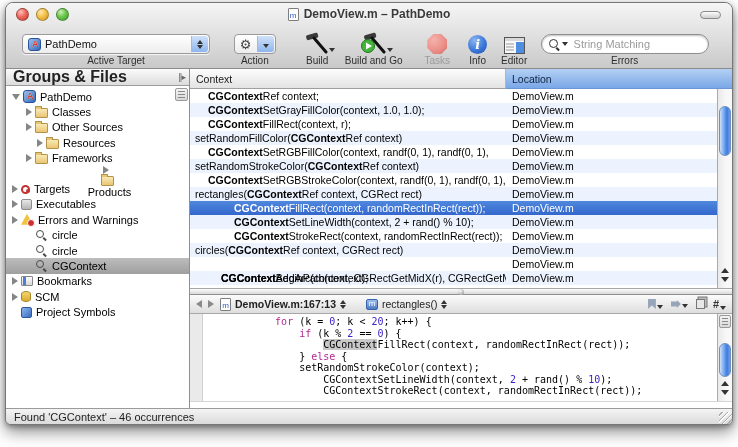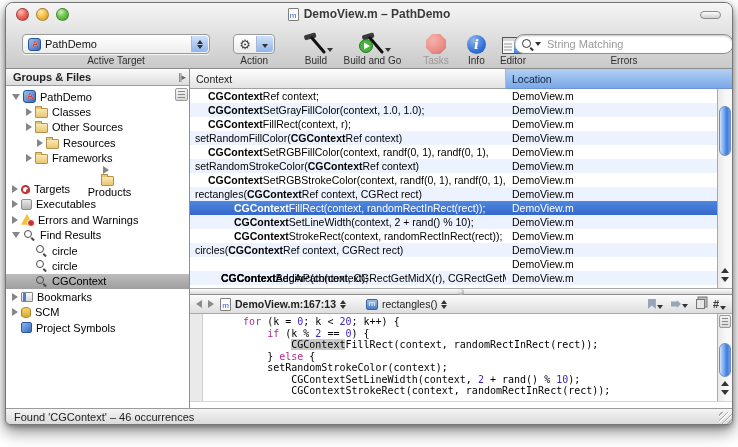--- a/index.html
+++ b/index.html
@@ -41,34 +41,34 @@
   .icon-proj-sm::after{content:"A";position:absolute;left:3px;top:0px;font-size:9px;font-weight:bold;color:#d23c2e;text-shadow:0 0 1px #fff;}
   .hammerwrap{position:relative;}
   .dd{width:0;height:0;border-left:3px solid transparent;border-right:3px solid transparent;border-top:4px solid #333;}
   .ddabs{position:absolute;right:-4px;bottom:2px;}
   .octagon{width:20px;height:20px;background:radial-gradient(circle at 35% 30%,#f6b2ac,#ea8d86 60%,#d76a62);
     clip-path:polygon(30% 0,70% 0,100% 30%,100% 70%,70% 100%,30% 100%,0 70%,0 30%);}
   .infoc{width:19px;height:19px;border-radius:50%;background:radial-gradient(circle at 35% 28%,#8cb6ef,#3a77d8 55%,#1c4fb4);
     display:flex;align-items:center;justify-content:center;}
   .infoc span{color:#fff;font-family:"DejaVu Serif",serif;font-style:italic;font-weight:bold;font-size:13px;line-height:13px;}
   .searchwrap{margin-left:auto;}
-  .searchfield{width:220px;height:20px;border:1px solid #8e8e8e;border-radius:10px;background:#fff;
+  .searchfield{width:168px;height:20px;border:1px solid #8e8e8e;border-radius:10px;background:#fff;
     display:flex;align-items:center;padding:0 6px;box-shadow:inset 0 1px 2px rgba(0,0,0,.25);}
   .mag{position:relative;width:13px;height:13px;flex:none;}
   .mag::before{content:"";position:absolute;left:1px;top:1px;width:7px;height:7px;border:1.6px solid #333;border-radius:50%;}
   .mag::after{content:"";position:absolute;left:9.5px;top:9.5px;width:4px;height:1.8px;background:#333;transform:rotate(45deg);transform-origin:0 0;}
   .searchfield input{border:none;outline:none;flex:1;font-size:11px;font-family:"Liberation Sans",sans-serif;color:#333;background:transparent;margin-left:4px;}
   .searchfield input::placeholder{color:#9b9b9b;}
   
   .content{display:flex;height:339px;background:#fff;}
   
   .sidebar{width:184px;border-right:1px solid #8f8f8f;display:flex;flex-direction:column;background:#fff;position:relative;}
   .sbheader{height:17px;background:linear-gradient(#fbfbfb,#dcdcdc);border-bottom:1px solid #9c9c9c;
     display:flex;align-items:center;padding:0 4px 0 7px;}
-  .sbheader .t{font-size:11px;font-weight:bold;color:#222;flex:1;}
+  .sbheader .t{font-size:16px;font-weight:bold;color:#222;flex:1;}
   .sbheader .splitic{font-size:9px;color:#666;letter-spacing:-1px;}
   .sbwidget{position:absolute;right:1px;top:19px;width:13px;height:13px;border:1px solid #9a9a9a;border-radius:2px;
     background:linear-gradient(#f4f4f4,#d8d8d8);display:flex;flex-direction:column;justify-content:center;gap:2px;padding:0 2px;}
   .sbwidget b{height:1px;background:#8a8a8a;display:block;}
   .tree{flex:1;overflow:hidden;padding-top:3px;}
   .trow{display:flex;align-items:center;height:15.4px;font-size:11px;color:#000;white-space:nowrap;}
   .trow.tsel{background:linear-gradient(#bcbcbc,#9f9f9f);}
   .tlbl{margin-left:4px;}
   .disc{flex:none;margin-right:3px;}
   .disc.closed{width:0;height:0;border-top:4px solid transparent;border-bottom:4px solid transparent;border-left:6px solid #868686;}
@@ -136,21 +136,21 @@
     color:#fff;font-size:8px;display:flex;align-items:center;justify-content:center;line-height:8px;}
   .navright{margin-left:auto;display:flex;align-items:center;gap:8px;}
   .navico{display:flex;align-items:flex-end;gap:1px;}
   .bkmk{width:8px;height:10px;background:#97a5ba;clip-path:polygon(0 0,100% 0,100% 100%,50% 65%,0 100%);}
   .brkpt{width:10px;height:8px;background:#97a5ba;clip-path:polygon(0 20%,60% 20%,60% 0,100% 50%,60% 100%,60% 80%,0 80%);}
   .cpart{width:9px;height:10px;background:#e8e8e8;border:1px solid #777;box-shadow:2px -2px 0 -0.5px #bbb,2px -2px 0 0.5px #777;}
   .pound{font-size:11px;font-weight:bold;color:#333;}
   
   .editor{flex:1;display:flex;min-height:0;background:#fff;}
   .gutter{width:13px;flex:none;background:#eaeaea;border-right:1px solid #d0d0d0;}
-  .codewrap{flex:1;overflow:hidden;padding:2px 0 0 16px;}
+  .codewrap{flex:1;overflow:hidden;padding:2px 0 0 16px;margin-left:32px;}
   .cline{font-family:"DejaVu Sans Mono",monospace;font-size:10px;line-height:11.5px;white-space:pre;color:#000;}
   .cline .kw{color:#b32a92;}
   .cline .num{color:#3c22c8;}
   .cline .hl{background:#c9c9c9;}
   .hstrip{height:7px;flex:none;background:#fff;border-top:1px solid #d5d5d5;}
   
   .statusbar{height:17px;background:linear-gradient(#f4f4f4,#d9d9d9);border-top:1px solid #9b9b9b;
     display:flex;align-items:center;padding:0 8px;position:relative;}
   .statustext{font-size:11px;color:#222;}
   .grip{position:absolute;right:0;bottom:0;width:13px;height:13px;
@@ -313,25 +313,20 @@
           <div class="trow" style="padding-left: 6px;">
             <span class="disc closed"></span>
             <span class="ficon icon-executable"></span>
             <span class="tlbl">Executables</span>
           </div>
           <div class="trow" style="padding-left: 6px;">
             <span class="disc closed"></span>
             <span class="ficon icon-warning"></span>
             <span class="tlbl">Errors and Warnings</span>
           </div>
-          <div class="trow" style="padding-left: 6px;">
-            <span class="disc open"></span>
-            <span class="ficon icon-magnifier"></span>
-            <span class="tlbl">Find Results</span>
-          </div>
           <div class="trow" style="padding-left: 20px;">
             <span class="disc leaf"></span>
             <span class="ficon icon-magnifier"></span>
             <span class="tlbl">circle</span>
           </div>
           <div class="trow" style="padding-left: 20px;">
             <span class="disc leaf"></span>
             <span class="ficon icon-magnifier"></span>
             <span class="tlbl">circle</span>
           </div>

